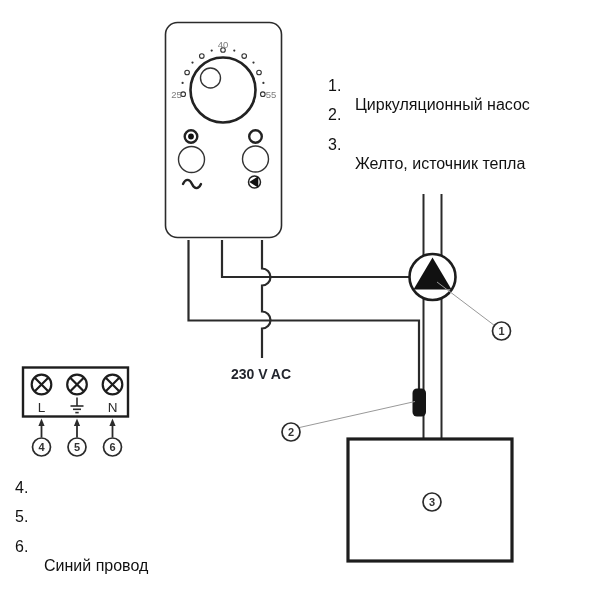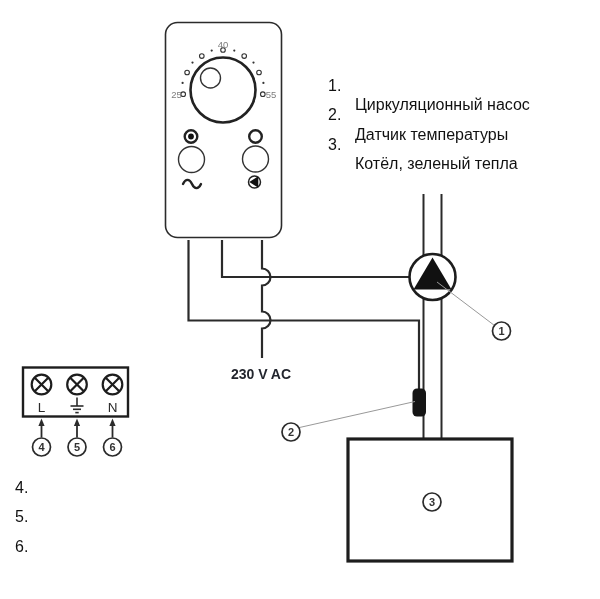--- a/index.html
+++ b/index.html
@@ -159,33 +159,33 @@
   </g>
 </svg>
 
   <div id="legend-top" class="legend">
     <div class="legend-row">
       <span class="legend-num">1.</span>
       <span class="legend-label">Циркуляционный насос</span>
     </div>
     <div class="legend-row">
       <span class="legend-num">2.</span>
-      <span class="legend-label">Датчик температуры</span>
     </div>
     <div class="legend-row">
       <span class="legend-num">3.</span>
-      <span class="legend-label">Котёл, зеленый тепла</span>
+      <span class="legend-label">Желто, источник тепла</span>
     </div>
   </div>
 
   <div id="legend-bottom" class="legend">
     <div class="legend-row">
       <span class="legend-num">4.</span>
     </div>
     <div class="legend-row">
       <span class="legend-num">5.</span>
     </div>
     <div class="legend-row">
       <span class="legend-num">6.</span>
+      <span class="legend-label">Синий провод</span>
     </div>
   </div>
 
 </div>
 
 </body></html>

